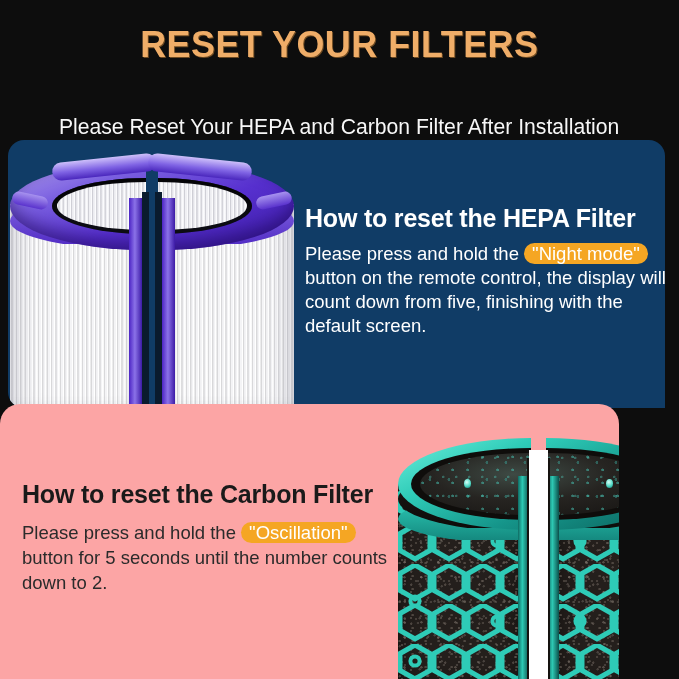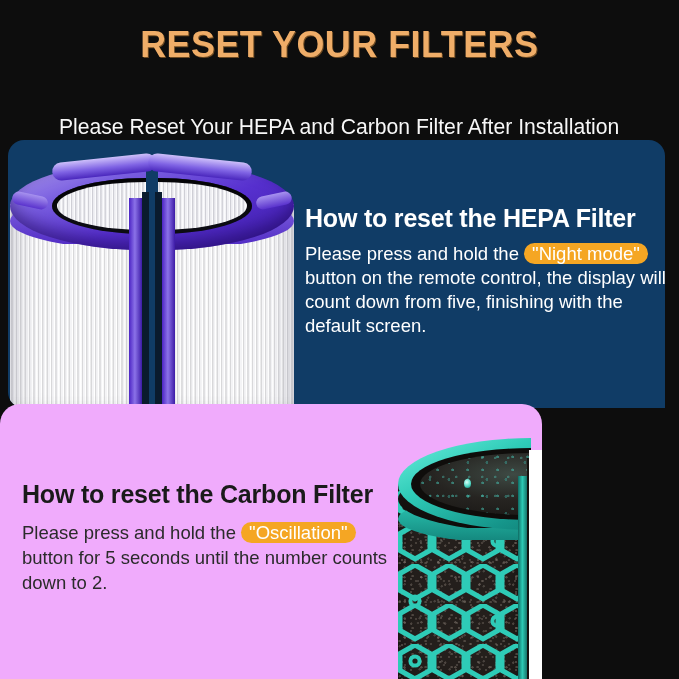--- a/index.html
+++ b/index.html
@@ -168,22 +168,22 @@
     border-radius:11px;
     padding:0 8px;
     font-weight:400;
     line-height:21px;
     white-space:nowrap;
   }
 
   
   #carbon-panel {
     position:absolute; left:0px; top:404px;
-    width:542px; height:275px;
-    background:#f0abfc;
+    width:619px; height:275px;
+    background:#fca5a5;
     border-radius:20px 20px 0 0;
     overflow:hidden;
   }
 
   
   #carbon-filter-art {
     position:absolute; left:398px; top:28px; width:281px; height:247px;
   }
   .carb-half { position:absolute; top:0; width:133px; height:247px; }
   .carb-half.left  { left:0; }

